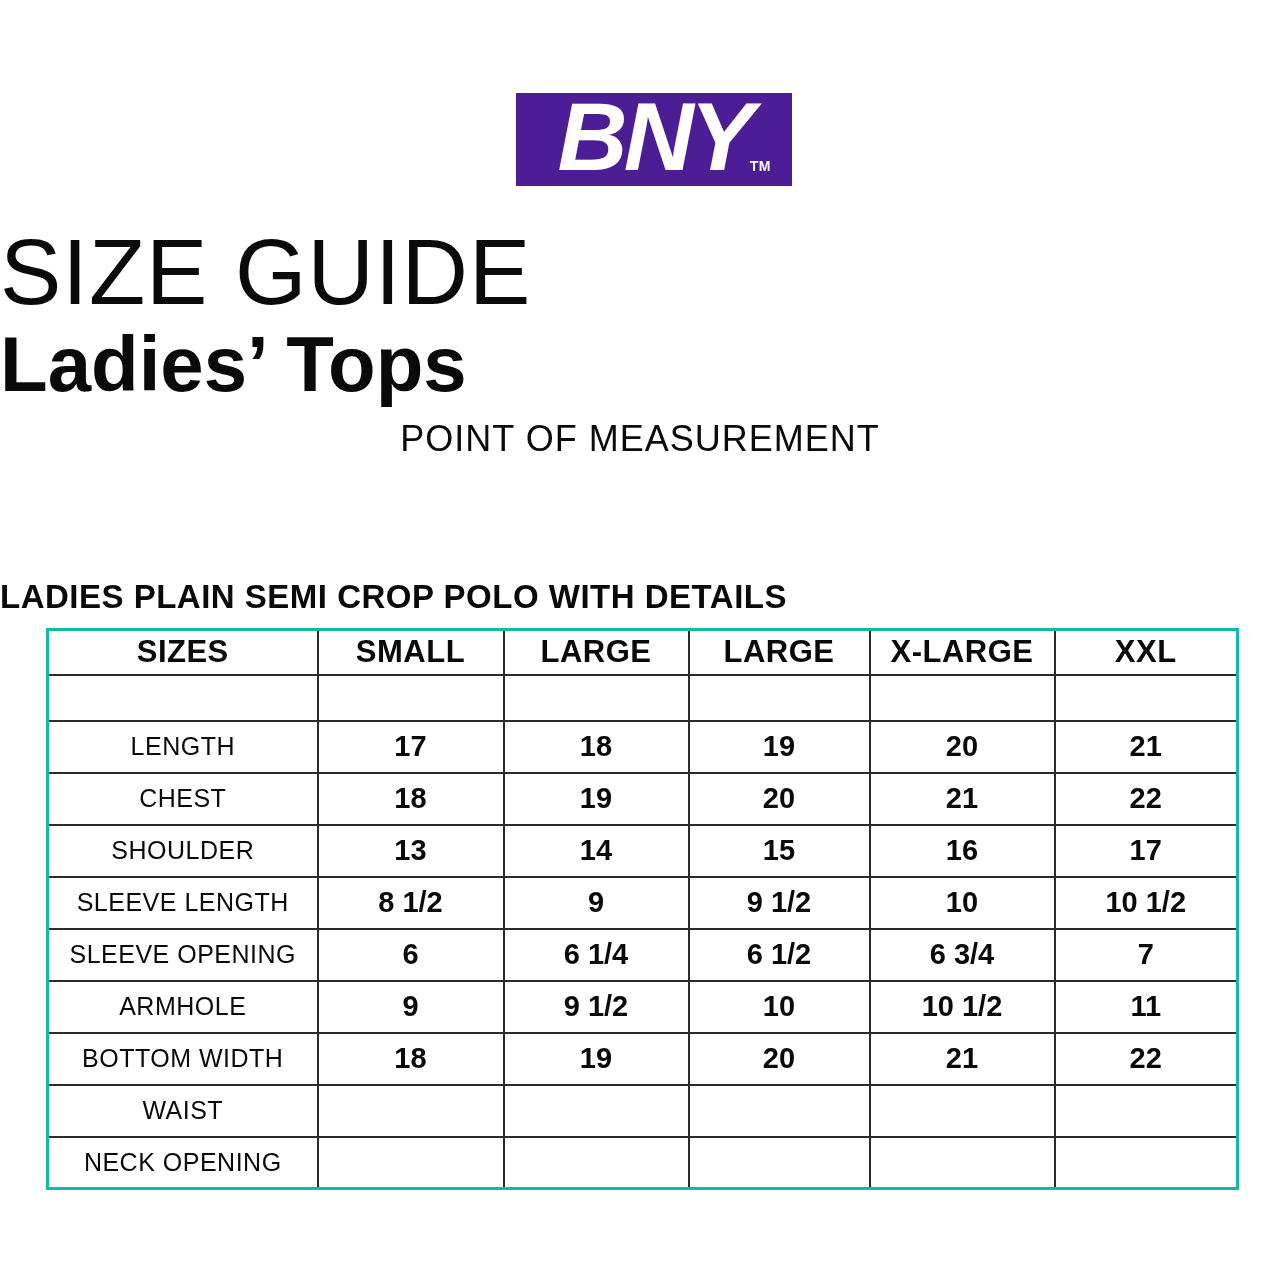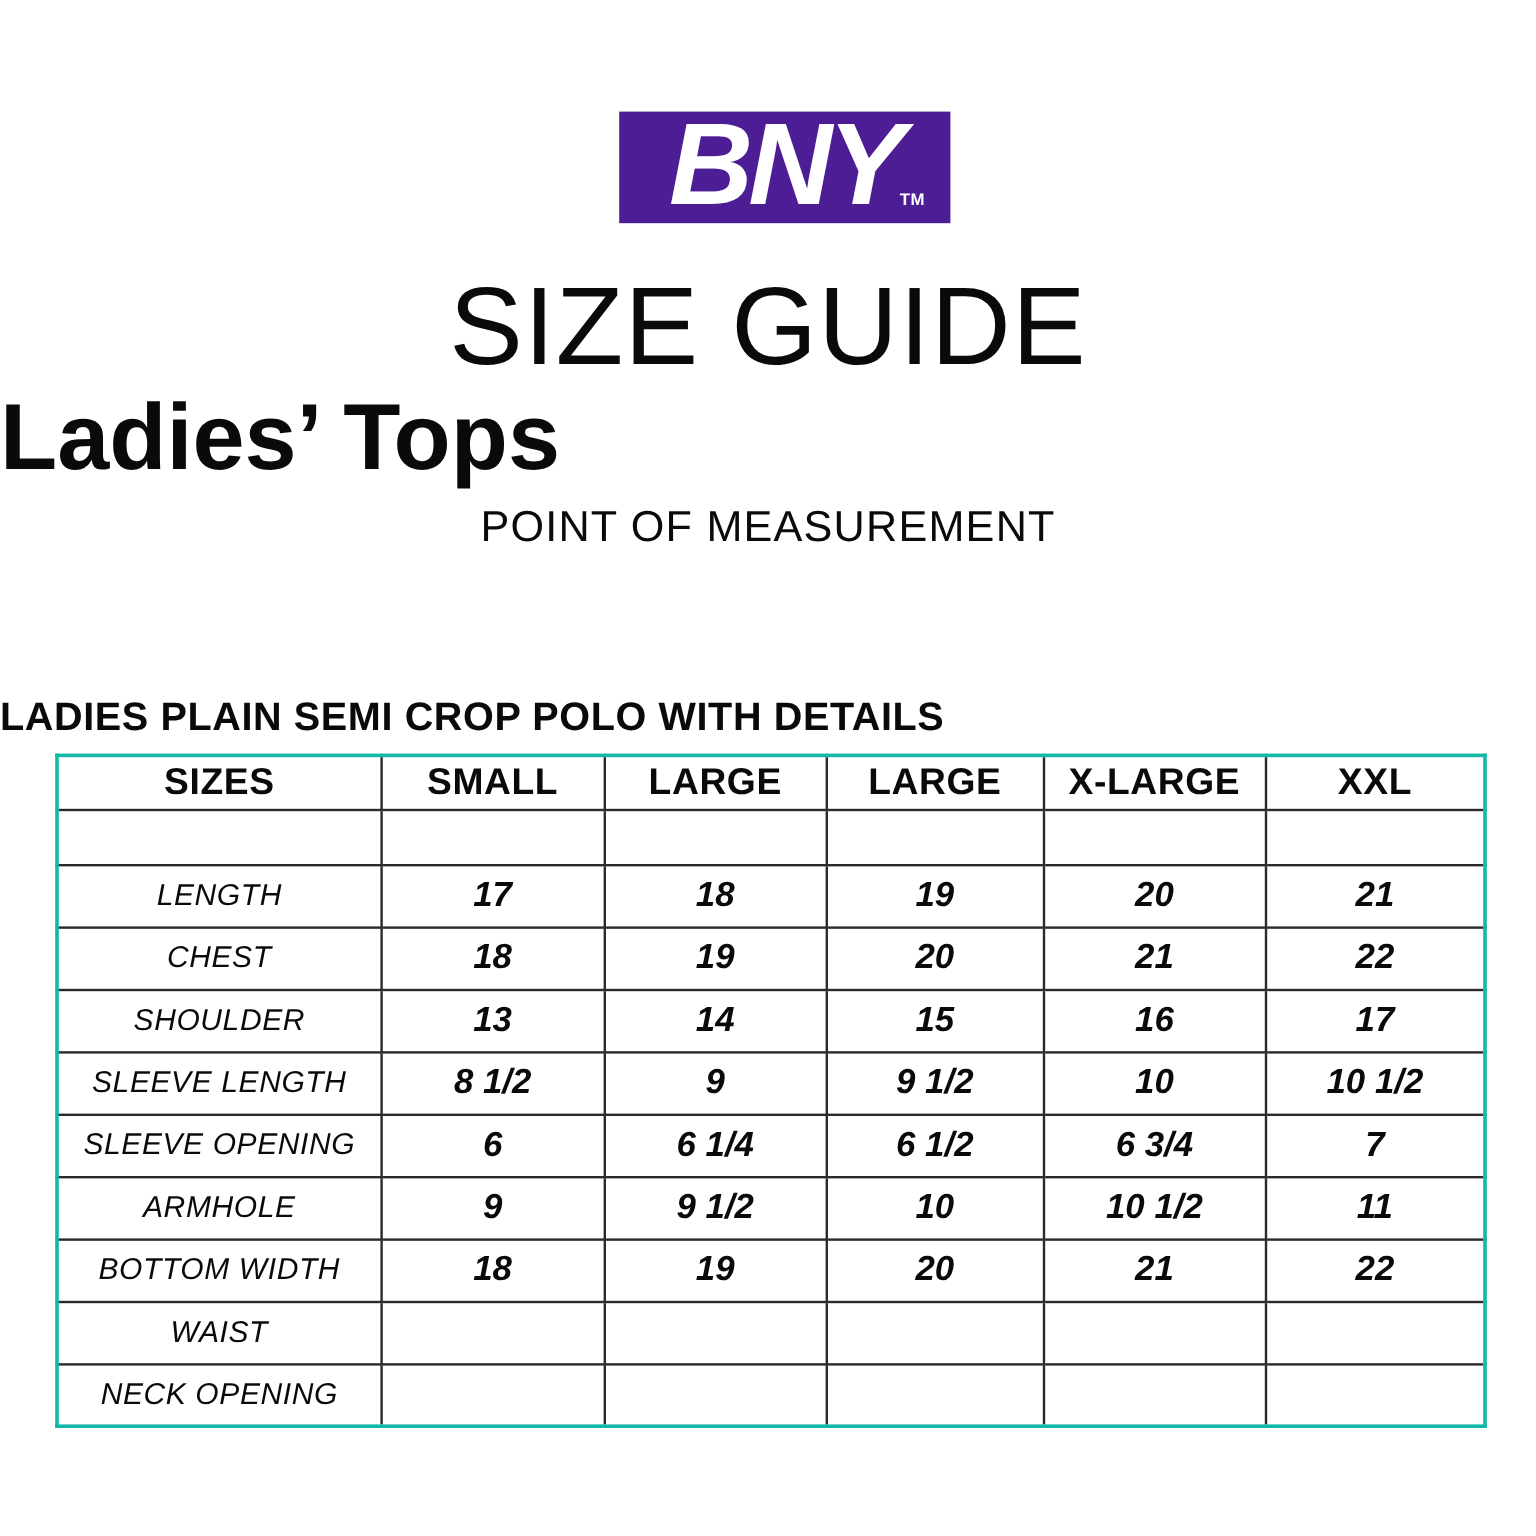--- a/index.html
+++ b/index.html
@@ -28,21 +28,20 @@
   }
   .logo-tm {
     position: absolute; right: 21px; bottom: 12px;
     font-size: 14px; font-weight: 700;
     color: #ffffff; letter-spacing: 0.5px;
   }
 
   
   .title {
     position: absolute; top: 226px; left: 0; width: 100%;
-    text-align: center;
     font-size: 92px; font-weight: 400; line-height: 1;
     letter-spacing: 1px;
   }
   .subtitle {
     position: absolute; top: 325px; left: 0; width: 100%;
     font-size: 78px; font-weight: 700; line-height: 1;
   }
   .pom {
     position: absolute; top: 421px; left: 0; width: 100%;
     text-align: center;
@@ -71,21 +70,21 @@
     vertical-align: middle;
     overflow: hidden;
     white-space: nowrap;
   }
   .size-table thead th {
     height: 45px;
     font-size: 31px; font-weight: 700;
     letter-spacing: 0.5px;
   }
   .size-table tr.spacer-row td { height: 46px; }
-  .size-table tbody td { height: 52px; font-style: italic; }
+  .size-table tbody td { height: 52px; }
   .size-table td.lbl {
     font-size: 25px; font-weight: 400;
     letter-spacing: 0.5px;
   }
   .size-table td.val {
     font-size: 29px; font-weight: 700; margin-left: 42px;
   }
   col.c-sizes  { width: 270px; }
   col.c-small  { width: 186px; }
   col.c-medium { width: 185px; }

